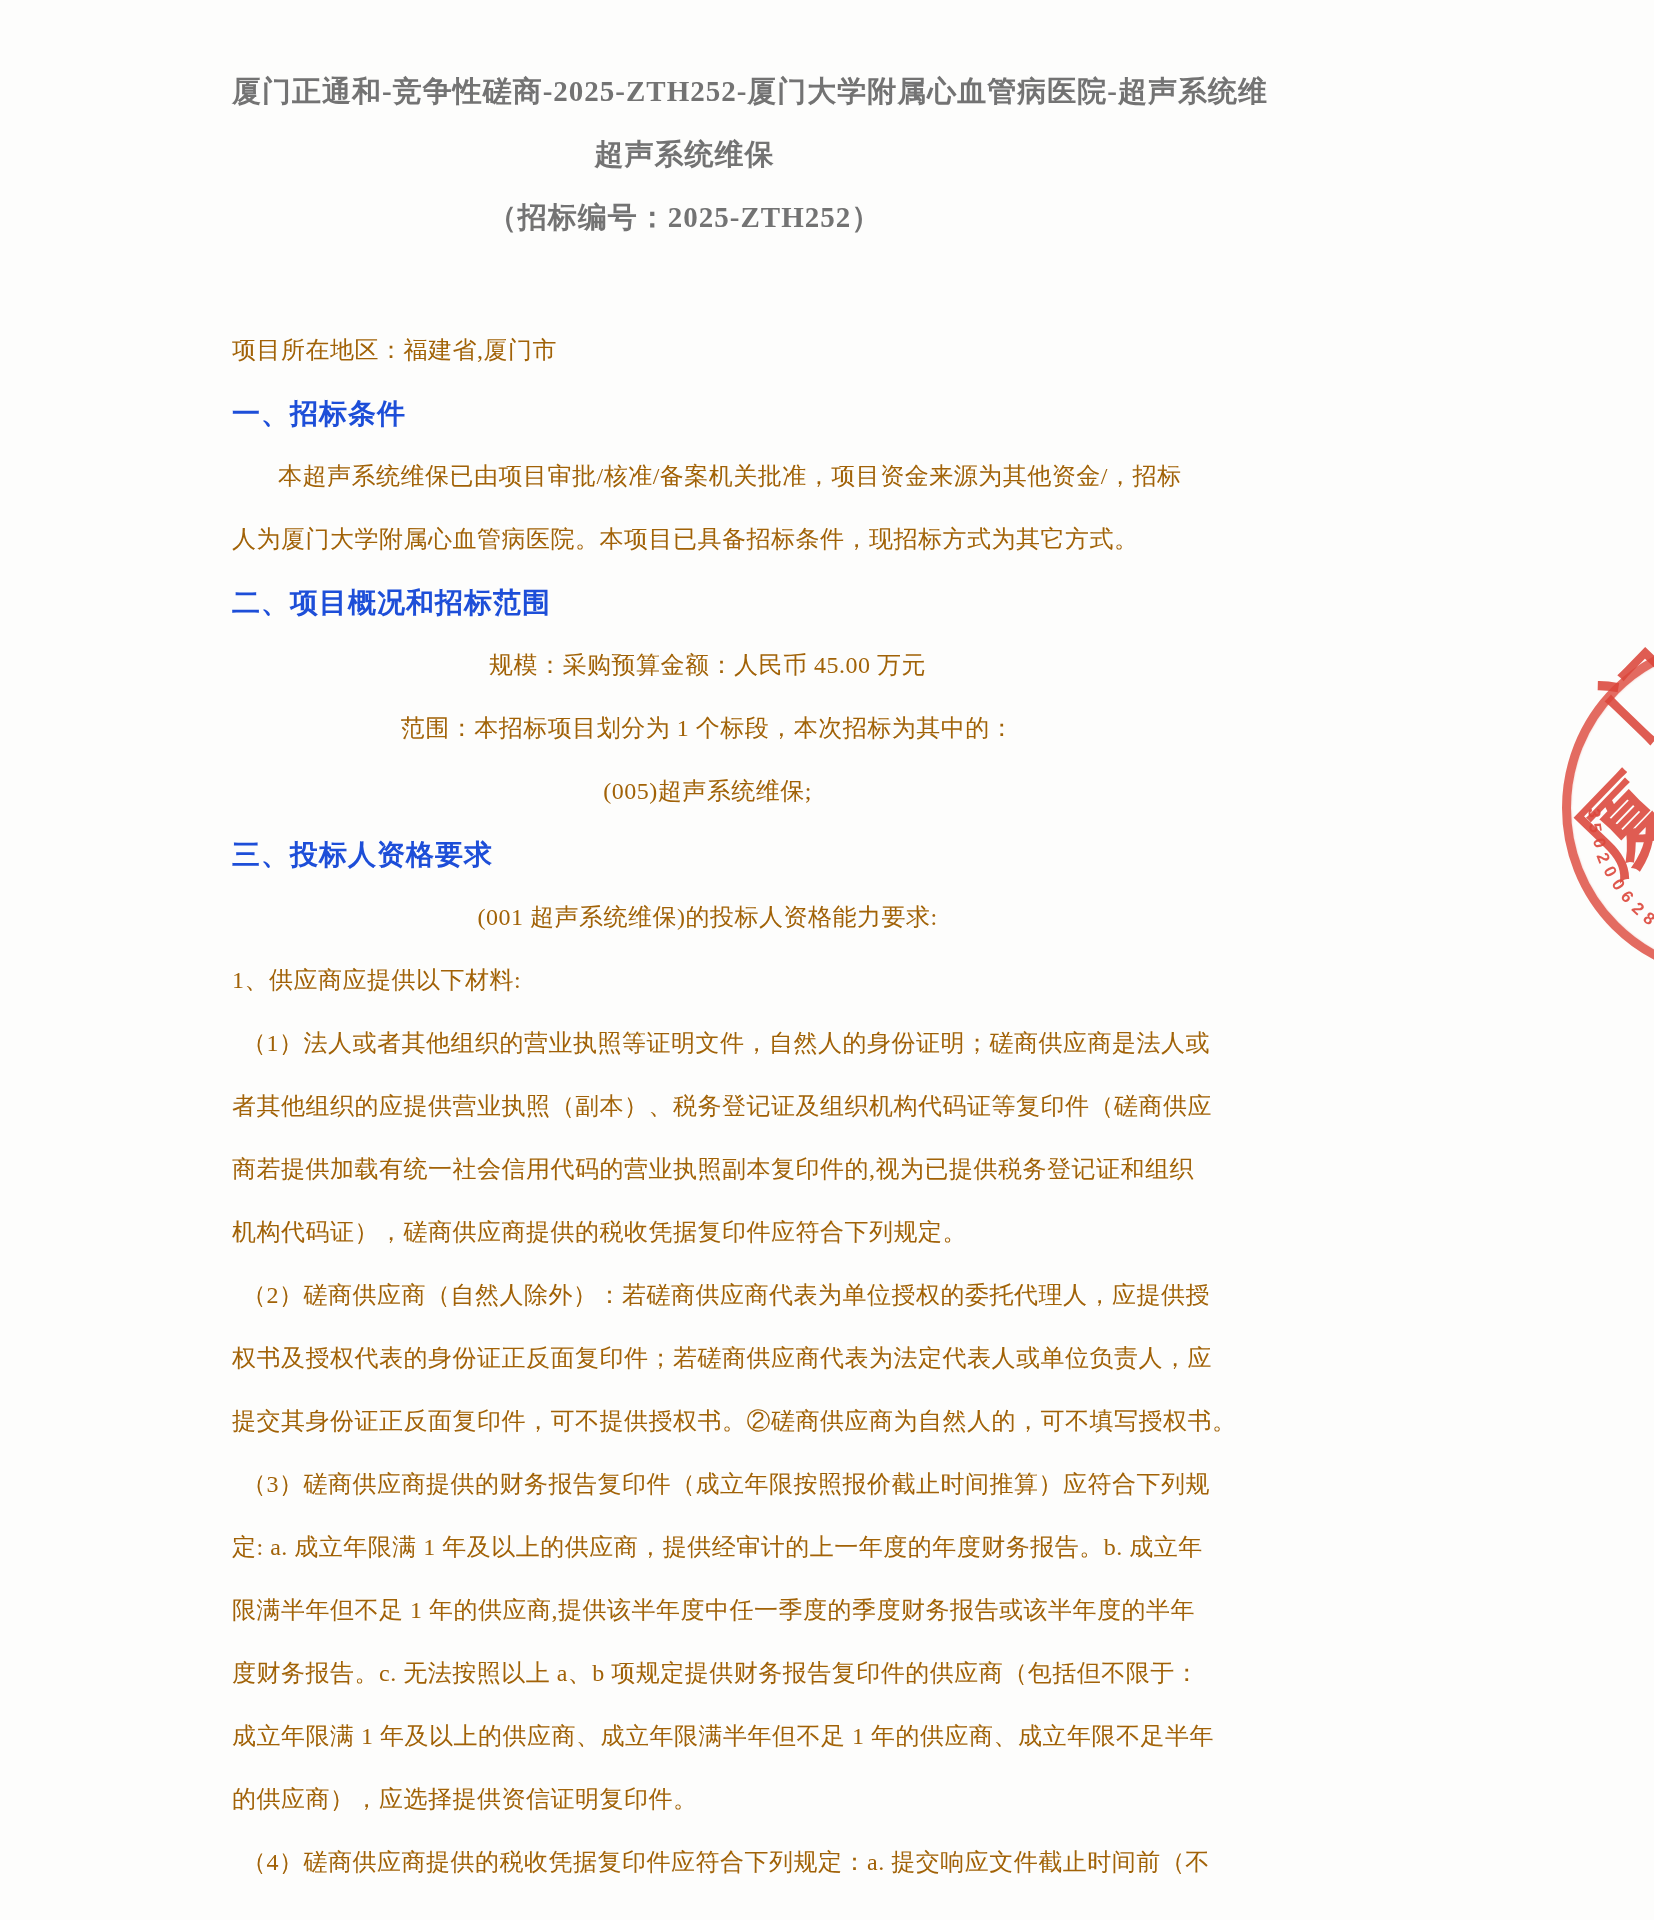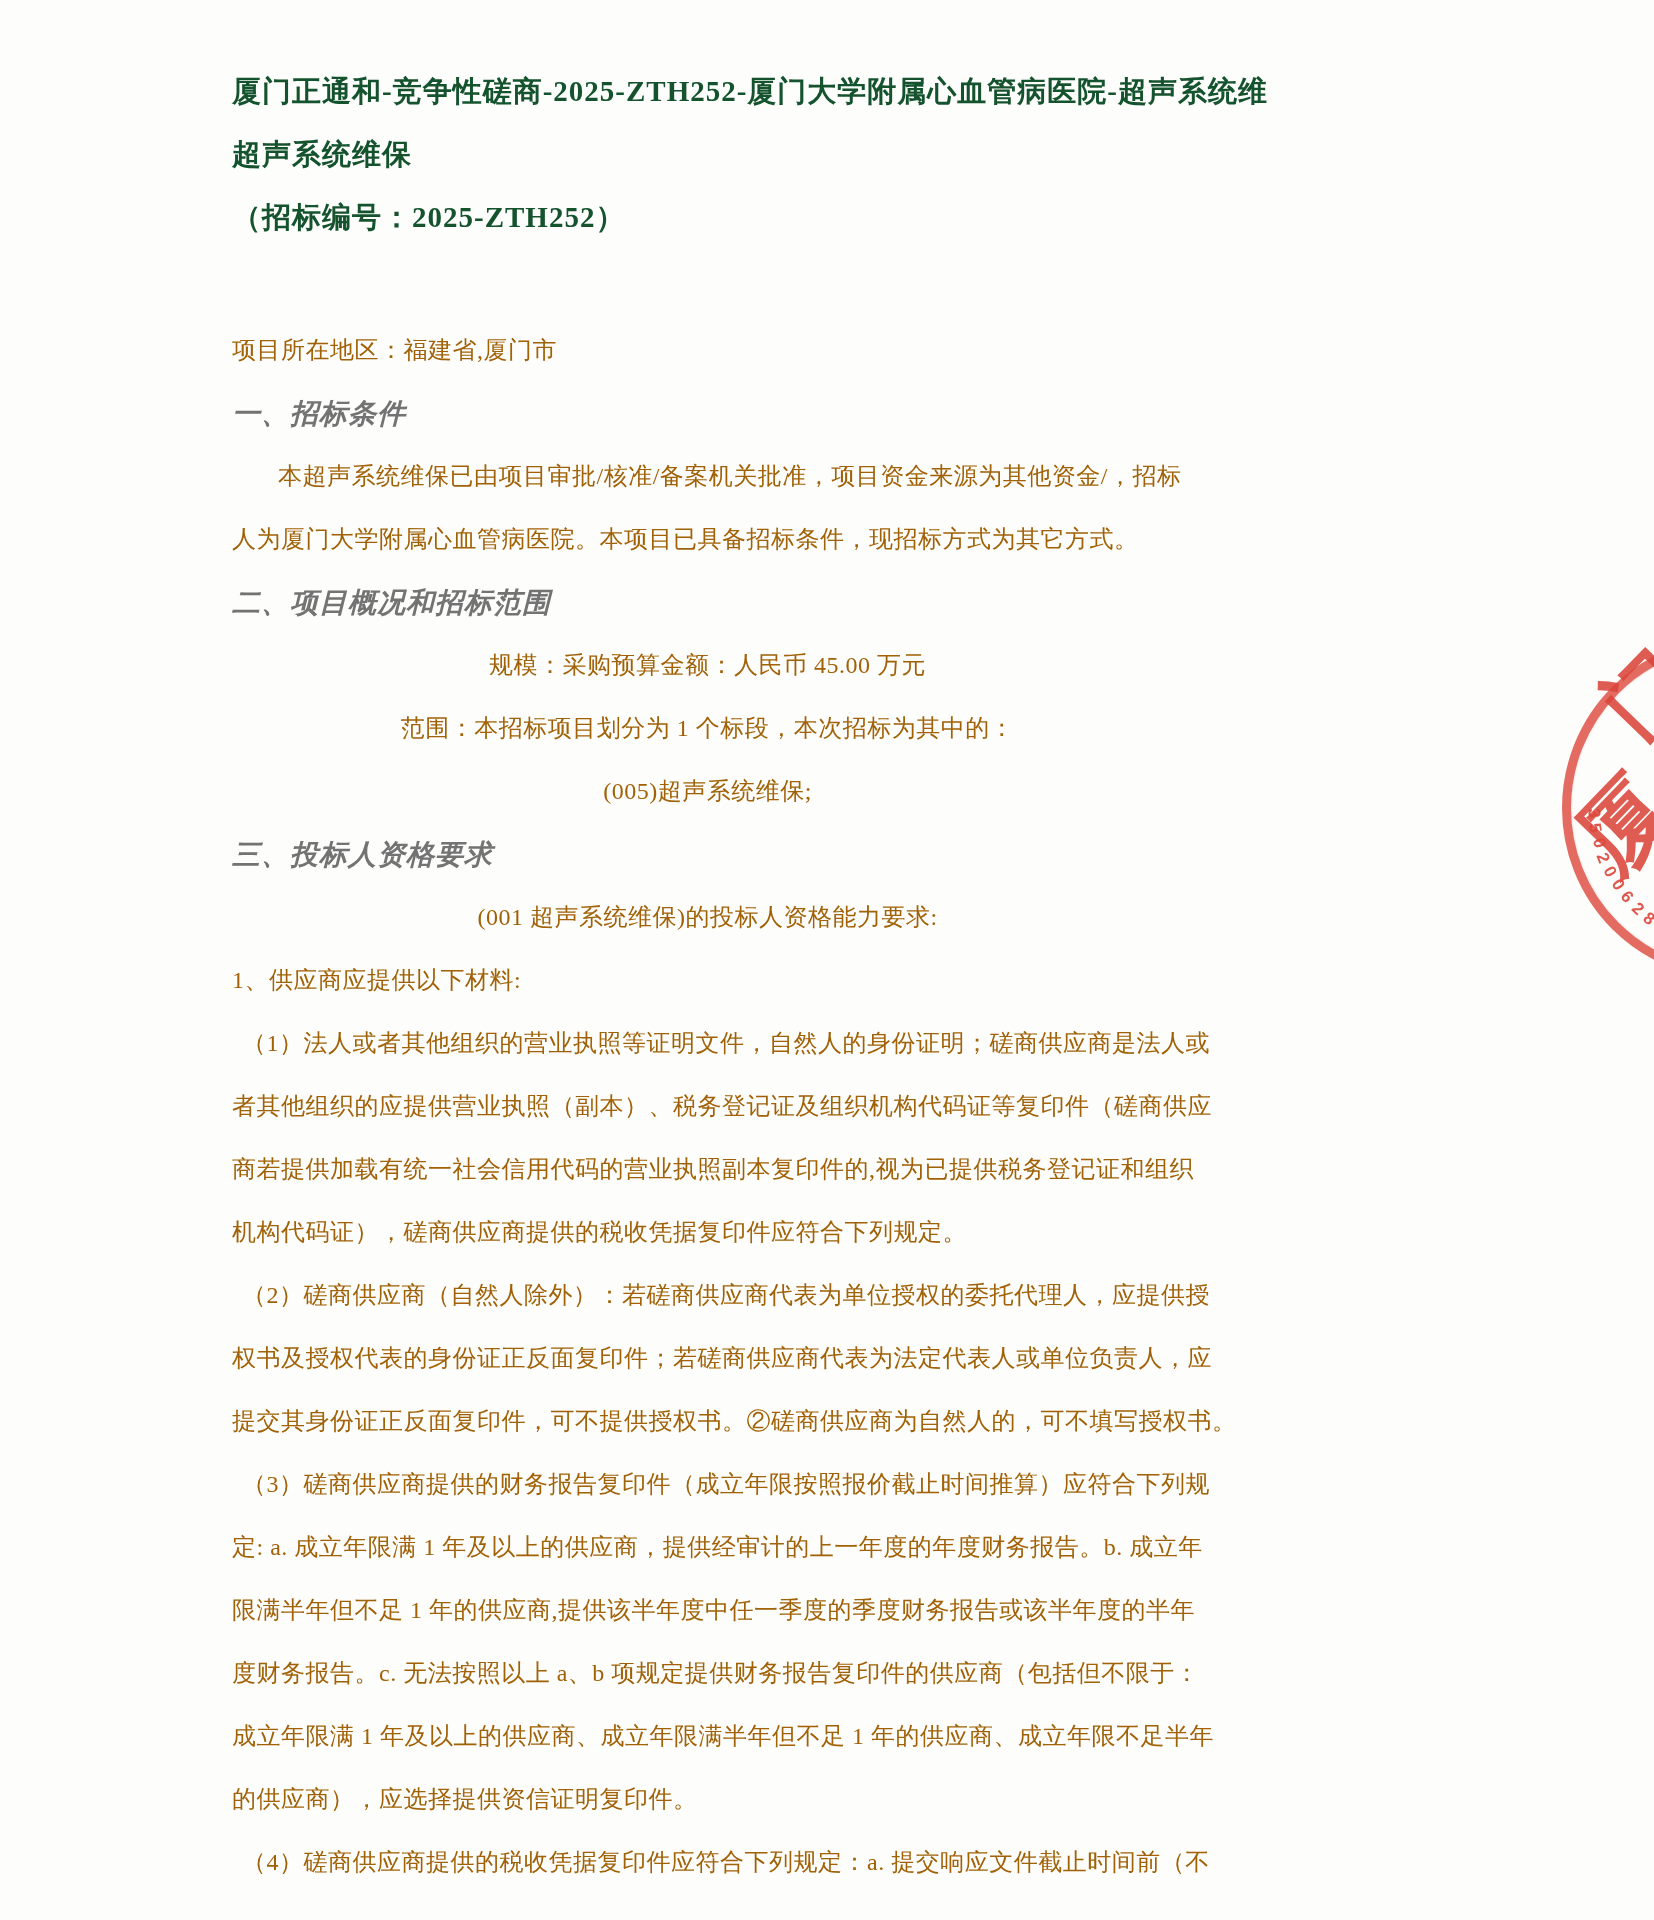--- a/index.html
+++ b/index.html
@@ -18,32 +18,31 @@
   }
   .doc-line{
     height:63px;
     line-height:63px;
     font-size:24px;
     white-space:nowrap;
     color:#a16207;
     letter-spacing:0.5px;
   }
   .doc-line.title{
-    text-align:left;
+    text-align:center;
     font-weight:bold;
     font-size:29px;
-    color:#14532d;
+    color:#737373;
     letter-spacing:1px;
   }
   .doc-line.heading{
     font-weight:bold;
     font-size:28px;
-    color:#737373;
+    color:#1d4ed8;
     letter-spacing:1px;
-    font-style:italic;
   }
   .doc-line.indent-1{padding-left:10px;}
   .doc-line.indent-2{padding-left:46px;text-align:center;}
   .spacer{height:70px;}
   
   #stamp{
     position:absolute;
     left:1562px;top:637px;
     width:342px;height:342px;
     pointer-events:none;

